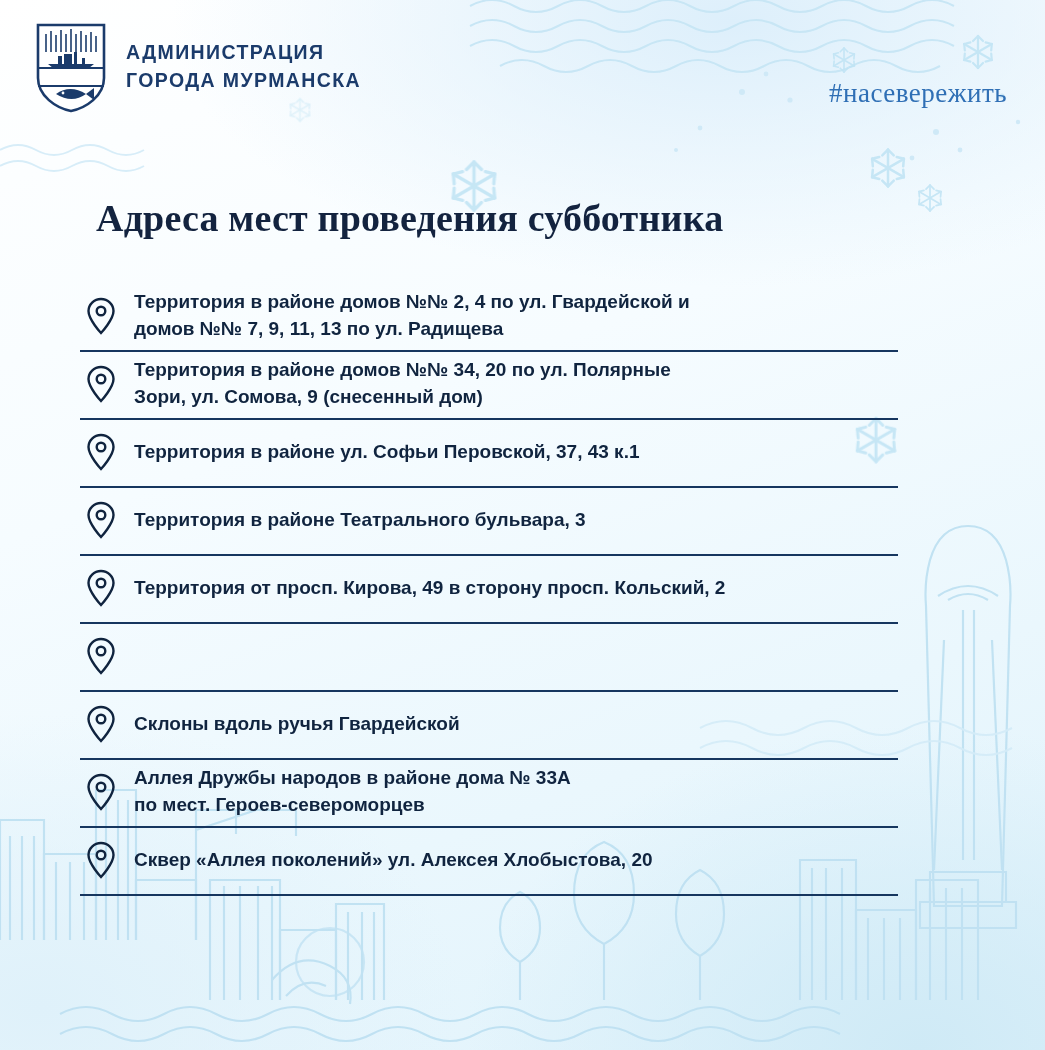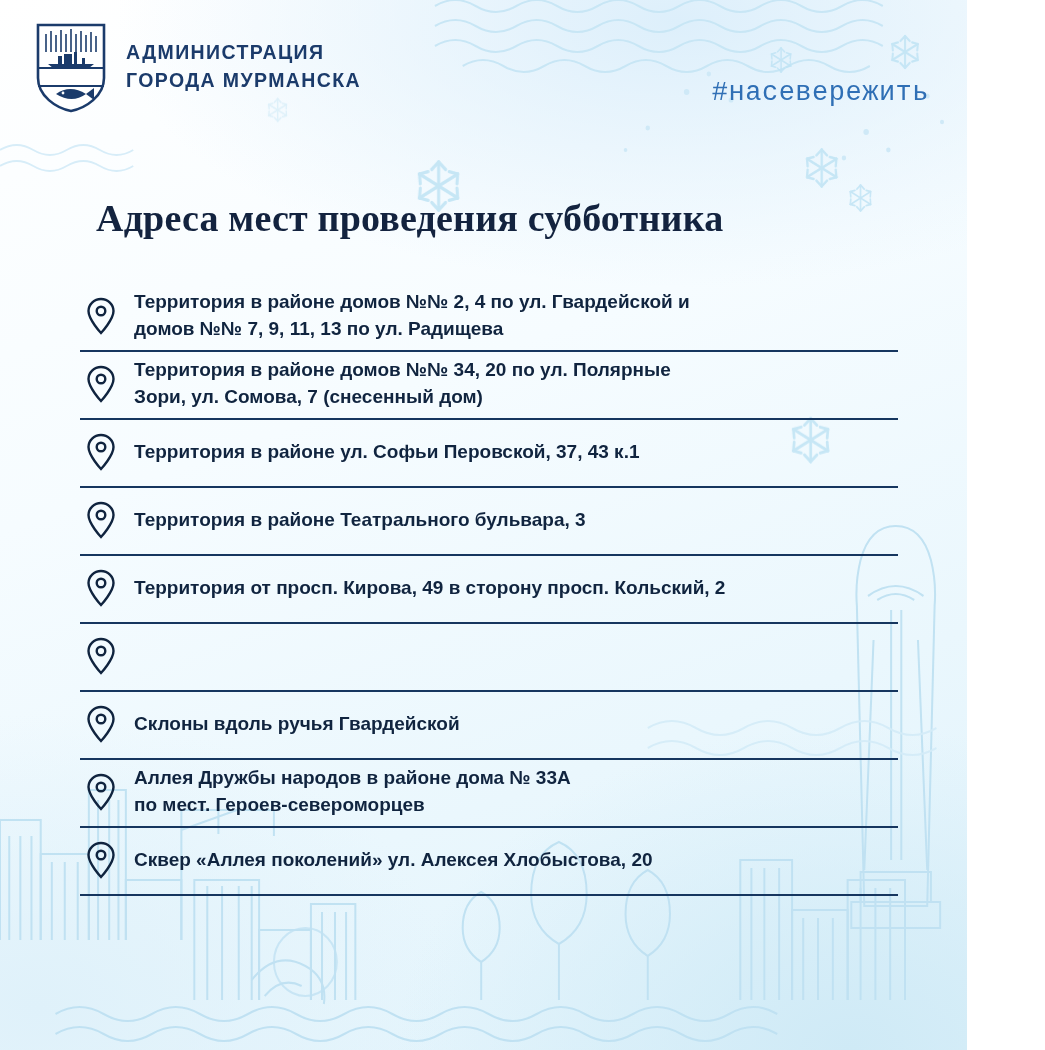--- a/index.html
+++ b/index.html
@@ -9,21 +9,21 @@
   body {
     width: 1045px;
     height: 1050px;
     font-family: "Liberation Sans", sans-serif;
     background: #ffffff;
     overflow: hidden;
   }
 
   .poster {
     position: relative;
-    width: 967px;
+    width: 1045px;
     height: 1050px;
     overflow: hidden;
     background:
       radial-gradient(ellipse 700px 500px at 88% 100%, #cfeaf6 0%, rgba(207,234,246,0) 65%),
       radial-gradient(ellipse 600px 420px at 4% 96%, #dff1fa 0%, rgba(223,241,250,0) 70%),
       radial-gradient(ellipse 800px 380px at 70% 2%, #ddeffb 0%, rgba(221,239,251,0) 70%),
       linear-gradient(160deg, #ffffff 0%, #f6fcff 38%, #eaf7fd 70%, #dff2fb 100%);
   }
 
   
@@ -70,21 +70,21 @@
   }
   .brand-text div { white-space: nowrap; }
 
   .hashtag {
     margin-top: 56px;
     margin-right: 8px;
     color: #2f6fb5;
     font-size: 27px;
     font-weight: 400;
     letter-spacing: 0.5px;
-    font-family: Liberation Mono, monospace;
+    font-family: Liberation Serif, serif;
     white-space: nowrap;
   }
 
   
   .title {
     position: absolute;
     top: 196px;
     left: 96px;
     color: #13233f;
     font-family: Liberation Serif, serif;
@@ -299,21 +299,21 @@
       </div>
     </div>
 
     <div class="row">
       <svg class="pin" viewBox="0 0 30 38">
         <path d="M15 2 C8 2 2.5 7.4 2.5 14 C2.5 22.5 15 36 15 36 C15 36 27.5 22.5 27.5 14 C27.5 7.4 22 2 15 2 Z" fill="none" stroke="#10243f" stroke-width="2.4"></path>
         <circle cx="15" cy="14" r="4.3" fill="none" stroke="#10243f" stroke-width="2.4"></circle>
       </svg>
       <div class="row-text">
         <span class="l1">Территория в районе домов №№ 34, 20 по ул. Полярные</span>
-        <span class="l2">Зори, ул. Сомова, 7 (снесенный дом)</span>
+        <span class="l2">Зори, ул. Сомова, 9 (снесенный дом)</span>
       </div>
     </div>
 
     <div class="row">
       <svg class="pin" viewBox="0 0 30 38">
         <path d="M15 2 C8 2 2.5 7.4 2.5 14 C2.5 22.5 15 36 15 36 C15 36 27.5 22.5 27.5 14 C27.5 7.4 22 2 15 2 Z" fill="none" stroke="#10243f" stroke-width="2.4"></path>
         <circle cx="15" cy="14" r="4.3" fill="none" stroke="#10243f" stroke-width="2.4"></circle>
       </svg>
       <div class="row-text">
         <span class="l1">Территория в районе ул. Софьи Перовской, 37, 43 к.1</span>

